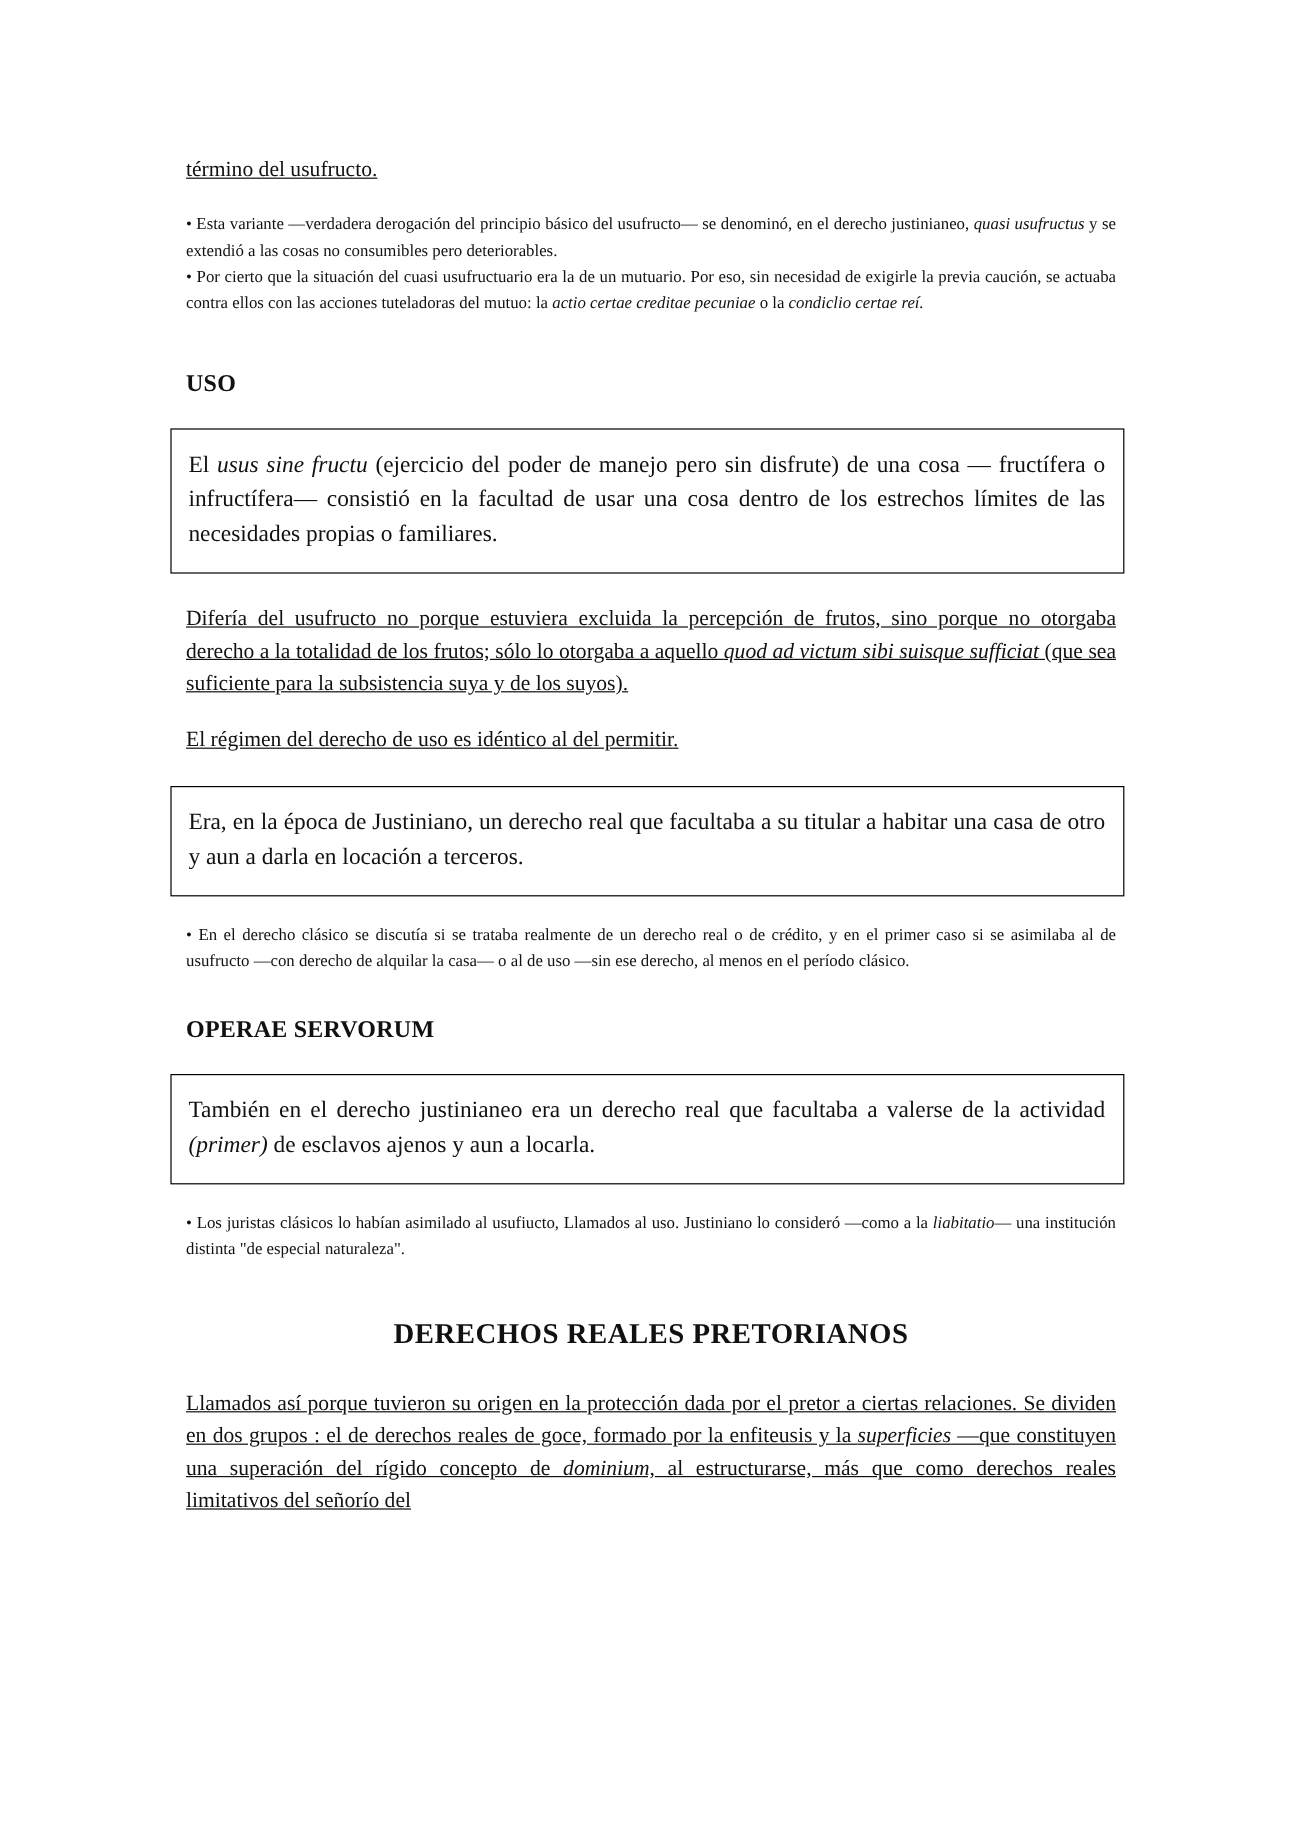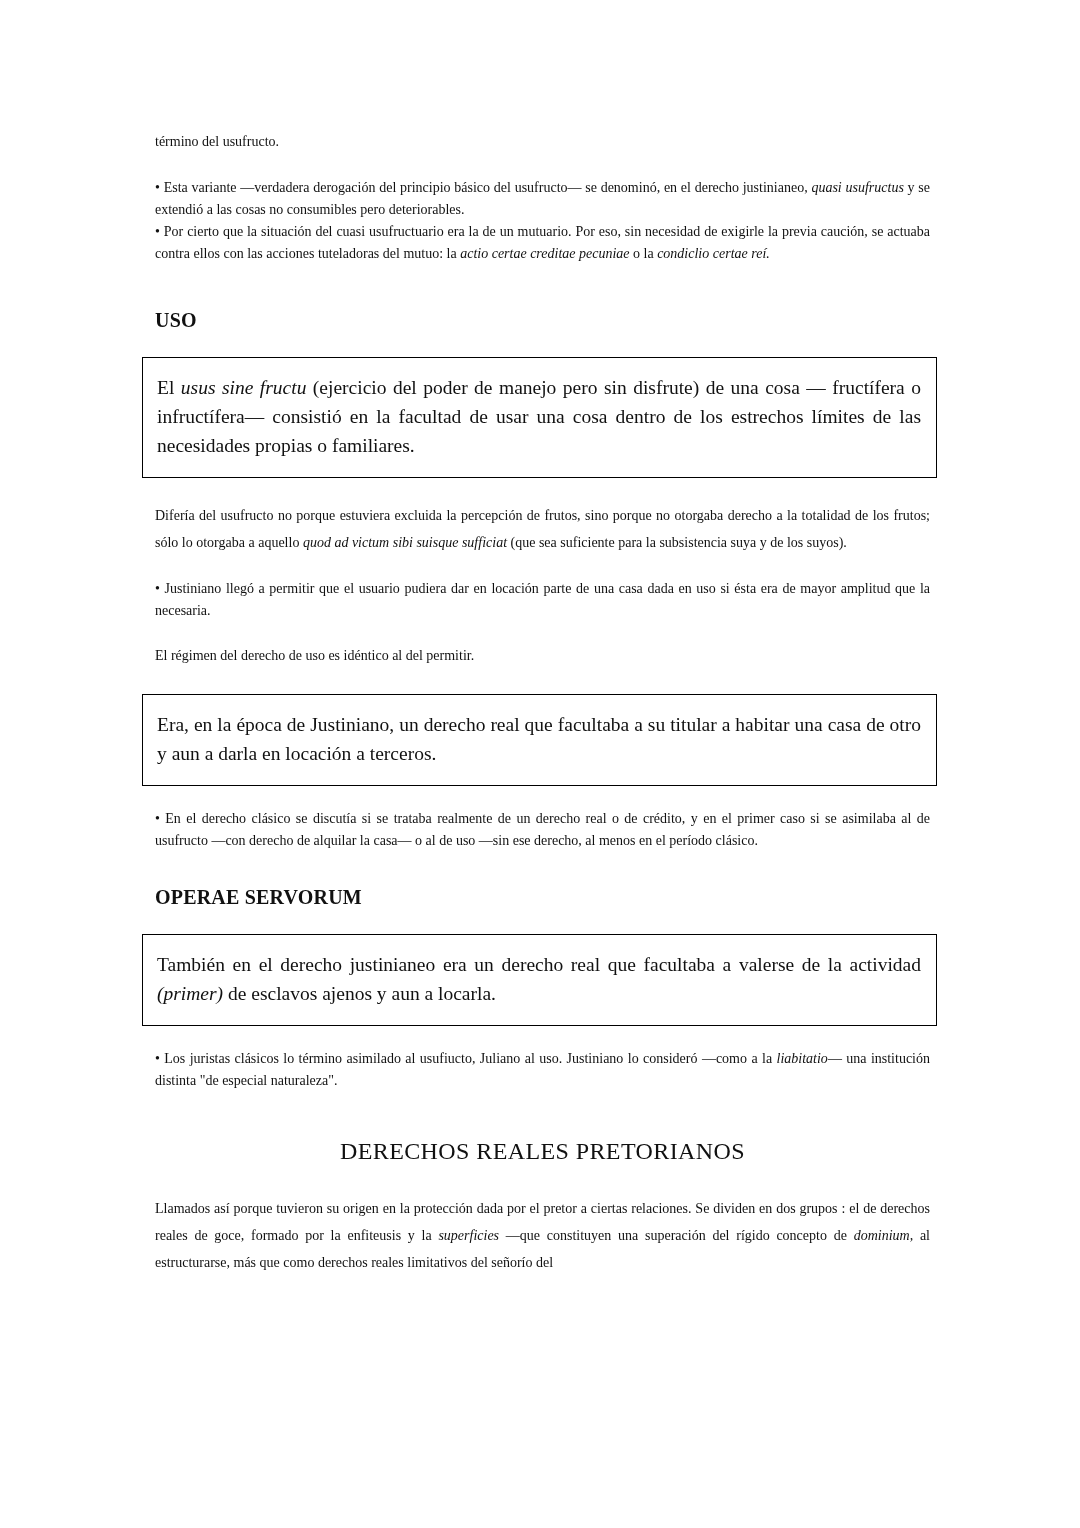--- a/index.html
+++ b/index.html
@@ -10,23 +10,24 @@
     font-family: "Liberation Serif", serif;
     color: #111111;
     overflow: hidden;
   }
   .page {
     width: 1080px;
     height: 1528px;
     padding: 128px 150px 0 155px;
   }
   .body-text {
-    font-size: 14px;
+    font-size: 18px;
     line-height: 27px;
     text-align: justify;
+    text-decoration: underline;
   }
   .opening {
     text-align: left;
   }
   .note {
     font-size: 14px;
     line-height: 22px;
     text-align: justify;
     margin-top: 22px;
   }
@@ -51,21 +52,21 @@
     font-size: 19.5px;
     line-height: 29px;
     text-align: justify;
   }
   .para       { margin-top: 24px; }
   .para-tight { margin-top: 20px; }
   .center-heading {
     margin-top: 46px;
     text-align: center;
     font-size: 24px;
-    font-weight: normal;
+    font-weight: bold;
     letter-spacing: 0.4px;
   }
   .final-para { margin-top: 30px; }
 </style>
 </head>
 <body>
 
 <div class="page">
 
   <p class="body-text opening">término del usufructo.</p>
@@ -76,42 +77,39 @@
   </div>
 
   <h2 class="section-heading h-uso">USO</h2>
 
   <div class="boxed">
     <p class="box-text"><span>El </span><span class="it">usus sine fructu</span><span> (ejercicio del poder de manejo pero sin disfrute) de una cosa — fructífera o infructífera— consistió en la facultad de usar una cosa dentro de los estrechos límites de las necesidades propias o familiares.</span></p>
   </div>
 
   <p class="body-text para"><span>Difería del usufructo no porque estuviera excluida la percepción de frutos, sino porque no otorgaba derecho a la totalidad de los frutos; sólo lo otorgaba a aquello </span><span class="it">quod ad victum sibi suisque sufficiat</span><span> (que sea suficiente para la subsistencia suya y de los suyos).</span></p>
 
-  <div class="note">
-    <p><span>• Justiniano llegó a permitir que el usuario pudiera dar en locación parte de una casa dada en uso si ésta era de mayor amplitud que la necesaria.</span></p>
-  </div>
 
   <p class="body-text para-tight">El régimen del derecho de uso es idéntico al del permitir.</p>
 
 
   <div class="boxed">
     <p class="box-text"><span>Era, en la época de Justiniano, un derecho real que facultaba a su titular a habitar una casa de otro y aun a darla en locación a terceros.</span></p>
   </div>
 
   <div class="note">
     <p><span>• En el derecho clásico se discutía si se trataba realmente de un derecho real o de crédito, y en el primer caso si se asimilaba al de usufructo —con derecho de alquilar la casa— o al de uso —sin ese derecho, al menos en el período clásico.</span></p>
   </div>
 
   <h2 class="section-heading h-operae">OPERAE SERVORUM</h2>
 
   <div class="boxed">
     <p class="box-text"><span>También en el derecho justinianeo era un derecho real que facultaba a valerse de la actividad </span><span class="it">(primer)</span><span> de esclavos ajenos y aun a locarla.</span></p>
   </div>
 
   <div class="note">
-    <p><span>• Los juristas clásicos lo término asimilado al usufiucto, Juliano al uso. Justiniano lo consideró —como a la </span><span class="it">liabitatio</span><span>— una institución distinta "de especial naturaleza".</span></p>
+    <p><span>• Los juristas clásicos lo habían asimilado al usufiucto, Llamados al uso. Justiniano lo consideró —como a la </span><span class="it">liabitatio</span><span>— una institución distinta "de especial naturaleza".</span></p>
   </div>
 
   <h1 class="center-heading">DERECHOS REALES PRETORIANOS</h1>
 
   <p class="body-text final-para"><span>Llamados así porque tuvieron su origen en la protección dada por el pretor a ciertas relaciones. Se dividen en dos grupos : el de derechos reales de goce, formado por la enfiteusis y la </span><span class="it">superficies</span><span> —que constituyen una superación del rígido concepto de </span><span class="it">dominium,</span><span> al estructurarse, más que como derechos reales limitativos del señorío del</span></p>
 
 </div>
 
 </body></html>

